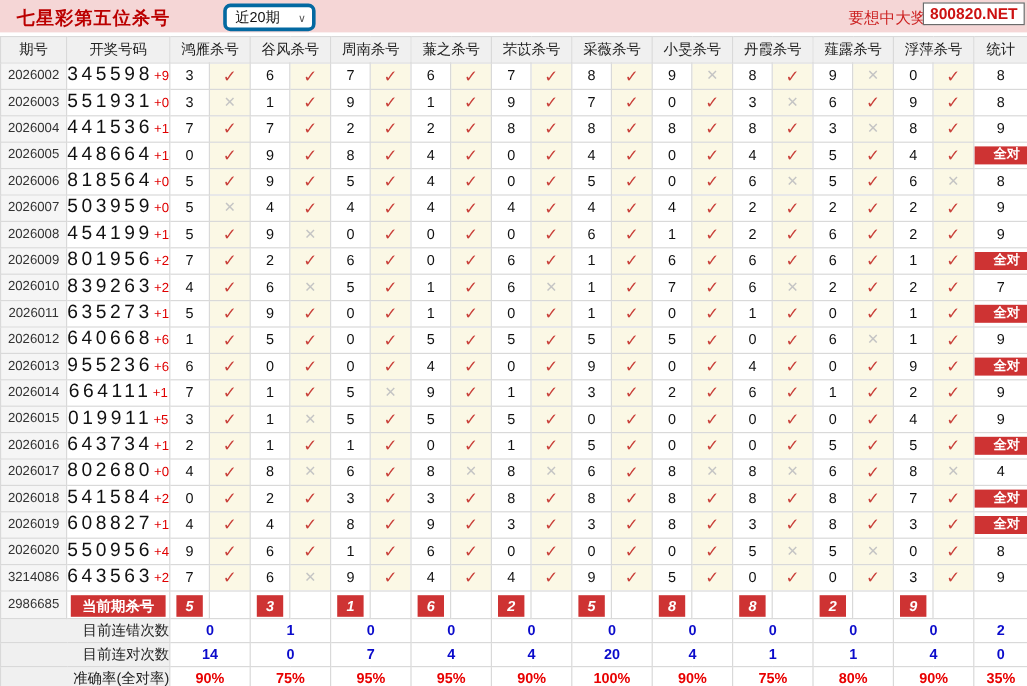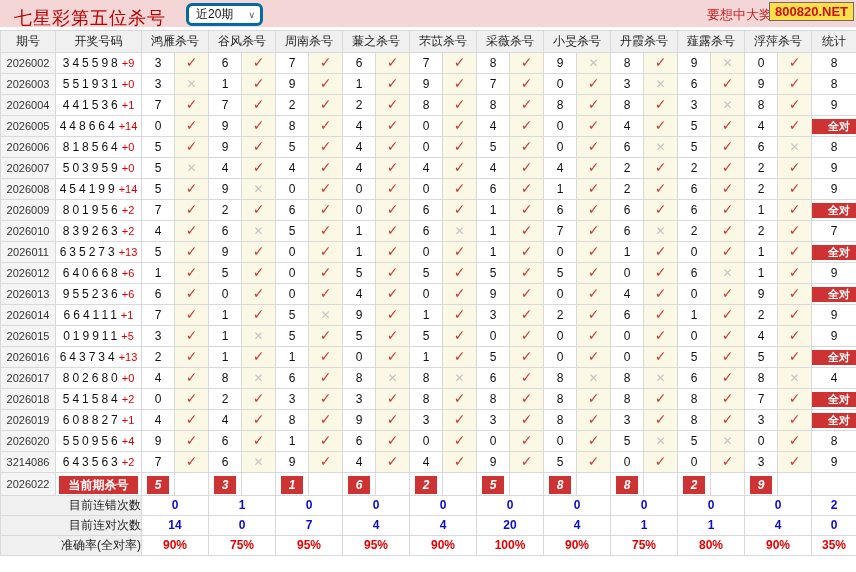--- a/index.html
+++ b/index.html
@@ -1,34 +1,34 @@
 <!DOCTYPE html>
 <html><head>
 <meta charset="utf-8">
 <style>
   html,body{margin:0;padding:0;}
   body{width:856px;height:572px;overflow:hidden;background:#fff;
        font-family:"Liberation Sans","DejaVu Sans",sans-serif;font-size:12px;color:#222;}
   
   .banner{position:relative;height:27px;background:#f5d6d6;}
-  .banner .title{position:absolute;left:14px;top:6px;color:#bb0000;font-weight:normal;font-size:18px;letter-spacing:1px;}
+  .banner .title{position:absolute;left:14px;top:6px;color:#bb0000;font-weight:bold;font-size:15px;letter-spacing:1px;}
   .range-select{position:absolute;left:186px;top:3px;width:48px;height:17px;line-height:17px;
     background:#fff;border:3px solid #0369a1;border-radius:6px;padding:0 16px 0 7px;font-size:12px;color:#111;cursor:pointer;}
   .range-select .chev{position:absolute;right:5px;top:1px;font-size:9px;color:#555;}
   .promo{position:absolute;right:58px;top:6px;color:#cc2222;font-size:13px;white-space:nowrap;}
-  .site-box{position:absolute;right:2px;top:2px;background:#fde047;border:1px solid #6b6b6b;
+  .site-box{position:absolute;right:2px;top:2px;background:#ffffff;border:1px solid #6b6b6b;
     color:#cc1111;font-weight:bold;font-size:13px;padding:1px 5px;z-index:2;}
   
   .tbl-wrap{margin-top:3px;}
   table{border-collapse:collapse;table-layout:fixed;width:856px;text-align:center;font-size:12px;}
   td,th{border:1px solid #d9d9d9;padding:0;overflow:hidden;white-space:nowrap;}
   th{background:#f0f0f0;font-weight:normal;color:#222;height:21px;font-size:12px;}
   tr.dr td{height:19px;line-height:19px;}
   td.pc{background:#f5f5f5;font-size:11px;color:#333;}
-  td.nc .digits{letter-spacing:3px;color:#111;font-size:12px;}
+  td.nc .digits{letter-spacing:3px;color:#111;font-size:16px;}
   td.nc .plus{color:#e00000;font-size:11px;letter-spacing:0;margin-left:1px;}
   td.kn{color:#111;}
   td.mk{background:#fbf8e5;}
   .ok{color:#c9403a;font-weight:bold;font-size:14px;}
   .x{color:#c4c4c4;font-weight:bold;font-size:12px;}
   td.sc{color:#111;}
   .allok{display:inline-block;background:#ce3333;color:#fff;font-size:11px;font-weight:bold;
          line-height:15px;height:15px;padding:0 16px;vertical-align:middle;}
   
   tr.cur td{height:22px;line-height:22px;}
@@ -592,21 +592,21 @@
           <td class="mk"><span class="ok">✓</span></td>
           <td class="kn">0</td>
           <td class="mk"><span class="ok">✓</span></td>
           <td class="kn">0</td>
           <td class="mk"><span class="ok">✓</span></td>
           <td class="kn">3</td>
           <td class="mk"><span class="ok">✓</span></td>
           <td class="sc">9</td>
         </tr>
         <tr class="cur">
-          <td class="pc">2026022</td>
+          <td class="pc">2986685</td>
           <td><span class="cur-label">当前期杀号</span></td>
           <td><span class="kb">5</span></td>
           <td></td>
           <td><span class="kb">3</span></td>
           <td></td>
           <td><span class="kb">1</span></td>
           <td></td>
           <td><span class="kb">6</span></td>
           <td></td>
           <td><span class="kb">2</span></td>

